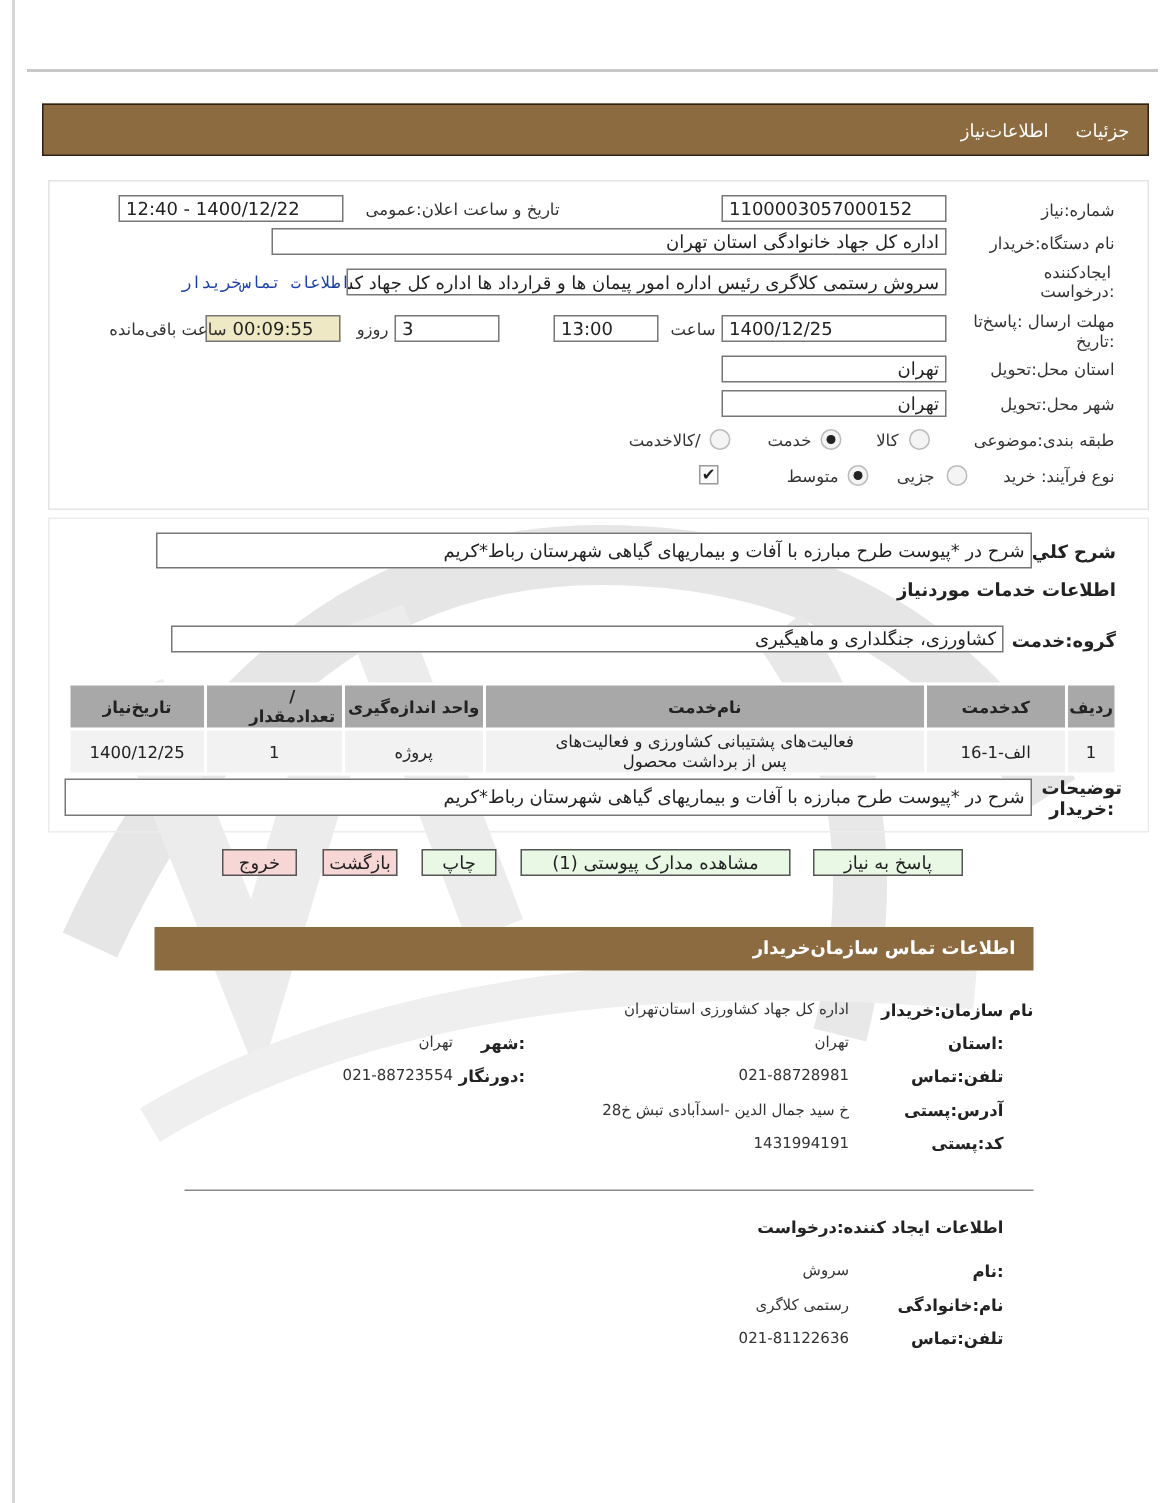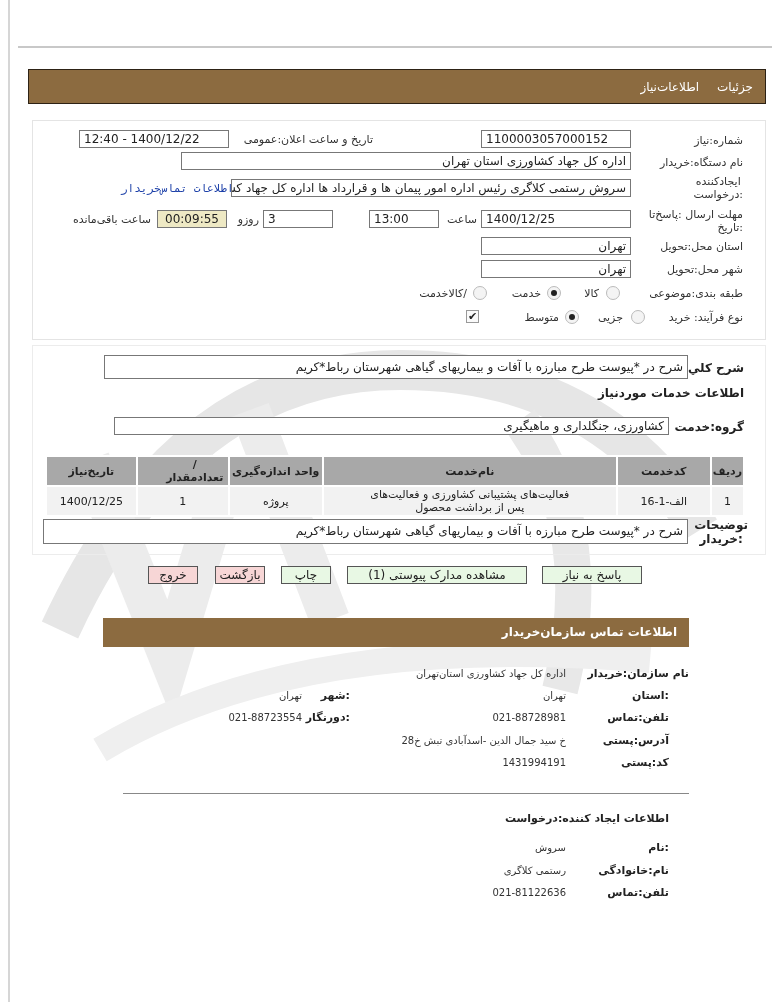--- a/index.html
+++ b/index.html
@@ -63,39 +63,39 @@
   <span>اطلاعات‌نیاز</span>
 </div>
 
 <div class="layer panel p1">
   <div class="lbl" style="right:22px; top:13px;">شماره:نیاز</div>
   <div class="box" style="right:134px; top:9px; width:150px; text-align:left;">1100003057000152</div>
   <div class="lbl" style="right:392px; top:12px;">تاریخ و ساعت اعلان:عمومی</div>
   <div class="box" style="left:46px; top:9px; width:150px; text-align:left;">1400/12/22 - 12:40</div>
 
   <div class="lbl" style="right:22px; top:35px;">نام دستگاه:خریدار</div>
-  <div class="box" style="right:134px; top:31px; width:450px;">اداره کل جهاد کشاورزی استان تهران</div>
+  <div class="box" style="right:134px; top:31px; width:450px;">اداره کل جهاد خانوادگی استان تهران</div>
 
   <div class="lbl" style="right:22px; top:54px; text-align:center;">
     <div>ایجادکننده</div>
     <div>:درخواست</div>
   </div>
   <div class="box" style="right:134px; top:58px; width:400px;">سروش رستمی کلاگری رئیس اداره امور پیمان ها و قرارداد ها اداره کل جهاد کشاورزی استان تهران</div>
   <div class="link" style="left:88px; top:61px;font-family:Liberation Mono, monospace;">اطلاعات تماس‌خریدار</div>
 
   <div class="lbl" style="right:22px; top:87px; text-align:right;">
     <div>مهلت ارسال :پاسخ‌تا</div>
     <div>:تاریخ</div>
   </div>
   <div class="box" style="right:134px; top:89px; width:150px; text-align:left;">1400/12/25</div>
   <div class="lbl" style="right:288px; top:92px;text-align:right;">ساعت</div>
   <div class="box" style="right:326px; top:89px; width:70px; text-align:left;">13:00</div>
   <div class="box" style="right:432px; top:89px; width:70px; text-align:left;">3</div>
   <div class="lbl" style="right:506px; top:92px;">روزو</div>
-  <div class="box timer" style="right:538px; top:89px; width:70px; text-align:center;">00:09:55</div>
+  <div class="box timer" style="right:538px; top:89px; width:90px; text-align:center;">00:09:55</div>
   <div class="lbl" style="right:614px; top:92px;">ساعت باقی‌مانده</div>
 
   <div class="lbl" style="right:22px; top:119px;">استان محل:تحویل</div>
   <div class="box" style="right:134px; top:116px; width:150px;">تهران</div>
   <div class="lbl" style="right:22px; top:142px;">شهر محل:تحویل</div>
   <div class="box" style="right:134px; top:139px; width:150px;">تهران</div>
 
   <div class="lbl" style="right:22px; top:166px;">طبقه بندی:موضوعی</div>
   <div class="radio" style="right:145px; top:165px;"></div>
   <div class="lbl" style="right:166px; top:166px;">کالا</div>

